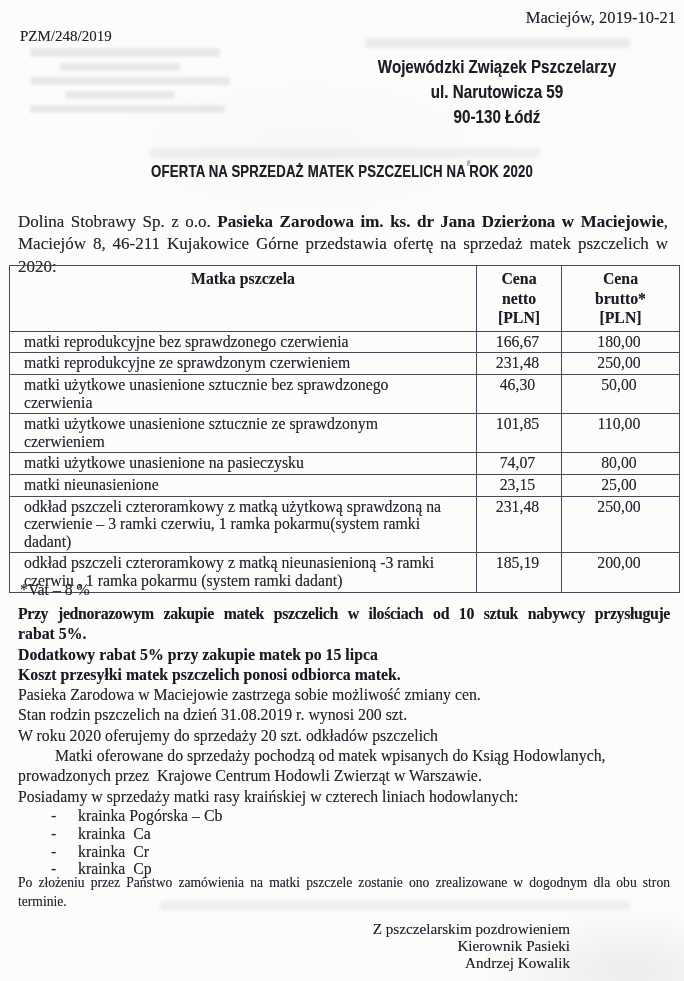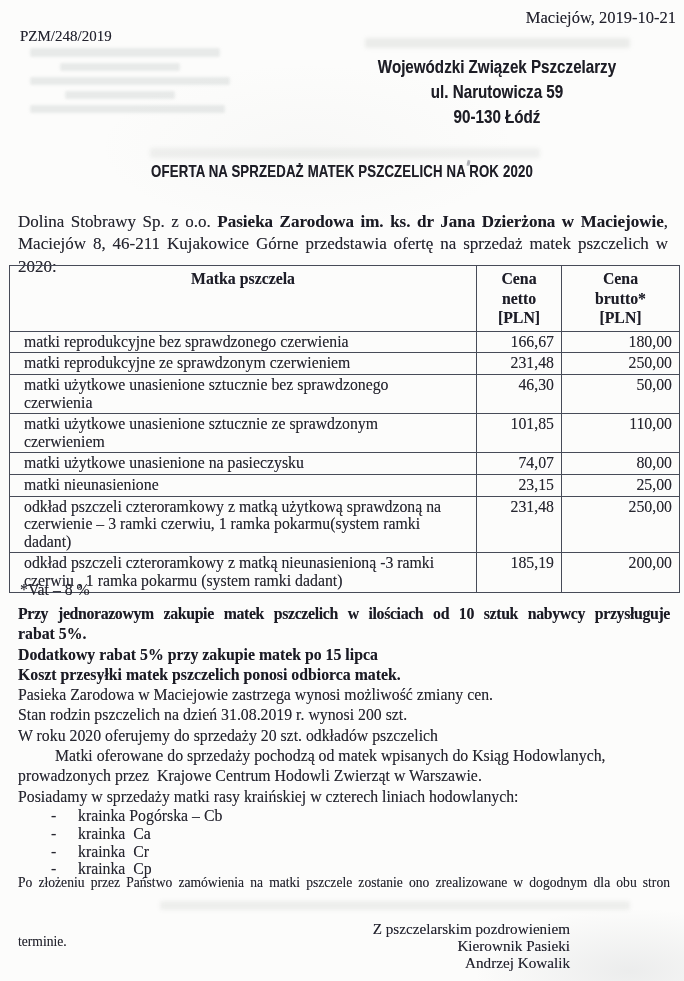--- a/index.html
+++ b/index.html
@@ -49,37 +49,37 @@
   }
   table.price col.c1{width:467px;}
   table.price col.c2{width:85px;}
   table.price col.c3{width:118px;}
   table.price th,table.price td{
     border:1.7px solid #474b58;vertical-align:top;
     padding:1px 4px 2px 4px;line-height:17.6px;
   }
   table.price th{font-weight:bold;text-align:center;line-height:19.6px;padding:3px 2px;color:#1d1d27;}
   table.price td.name{padding-left:14px;text-align:left;}
-  table.price td.num{text-align:right;padding-right:7px;}
+  table.price td.num{text-align:center;padding-right:7px;}
 
   .vat{top:581px;left:20px;font-size:15.8px;}
 
   .terms{top:604px;left:18px;width:652px;font-size:15.8px;}
   .terms div{height:20.3px;line-height:20.3px;}
   .terms .bold{font-weight:bold;color:#1a1a23;}
   .terms .b1{letter-spacing:-0.35px;}
   .terms .indent{padding-left:37px;}
 
   .breeds{top:807px;left:51px;font-size:15.8px;}
   .breeds .item{height:17.8px;line-height:17.8px;}
   .breeds .dash{display:inline-block;width:27px;}
 
   .closing{top:873px;left:18px;width:652px;font-size:13.6px;}
   .closing .jline{height:19px;line-height:19px;}
-  .closing .l2{line-height:19px;margin-top:40px;}
+  .closing .l2{line-height:19px;}
 
   .signature{top:921px;left:330px;width:240px;text-align:right;font-size:15.2px;line-height:16.8px;color:#23232e;}
 
   
   .ghost{position:absolute;background:rgba(140,150,145,0.16);filter:blur(2px);border-radius:2px;}
   .g-bars span{display:block;background:rgba(130,145,140,0.16);filter:blur(1.6px);border-radius:2px;margin-bottom:6px;}
   .mark{position:absolute;width:3px;height:6px;background:rgba(95,100,112,0.5);border-radius:40% 60% 60% 40%;transform:rotate(12deg);filter:blur(0.4px);}
 </style>
 </head>
 <body>
@@ -181,21 +181,21 @@
     </tbody>
   </table>
 
   <div class="abs vat">*Vat – 8 %</div>
 
   <div class="abs terms">
     <div class="bold b1 jline">Przy jednorazowym zakupie matek pszczelich w ilościach od 10 sztuk nabywcy przysługuje</div>
     <div class="bold">rabat 5%.</div>
     <div class="bold prew">Dodatkowy rabat 5% przy zakupie matek po 15 lipca</div>
     <div class="bold prew">Koszt przesyłki matek pszczelich ponosi odbiorca matek.</div>
-    <div class="prew">Pasieka Zarodowa w Maciejowie zastrzega wynosi możliwość zmiany cen.</div>
+    <div class="prew">Pasieka Zarodowa w Maciejowie zastrzega sobie możliwość zmiany cen.</div>
     <div class="prew">Stan rodzin pszczelich na dzień 31.08.2019 r. wynosi 200 szt.</div>
     <div class="prew">W roku 2020 oferujemy do sprzedaży 20 szt. odkładów pszczelich</div>
     <div class="prew indent">Matki oferowane do sprzedaży pochodzą od matek wpisanych do Ksiąg Hodowlanych,</div>
     <div class="prew">prowadzonych przez  Krajowe Centrum Hodowli Zwierząt w Warszawie.</div>
     <div class="prew">Posiadamy w sprzedaży matki rasy kraińskiej w czterech liniach hodowlanych:</div>
   </div>
 
   <div class="abs breeds">
     <div class="item prew"><span class="dash">-</span><span>krainka Pogórska – Cb</span></div>
     <div class="item prew"><span class="dash">-</span><span>krainka  Ca</span></div>

